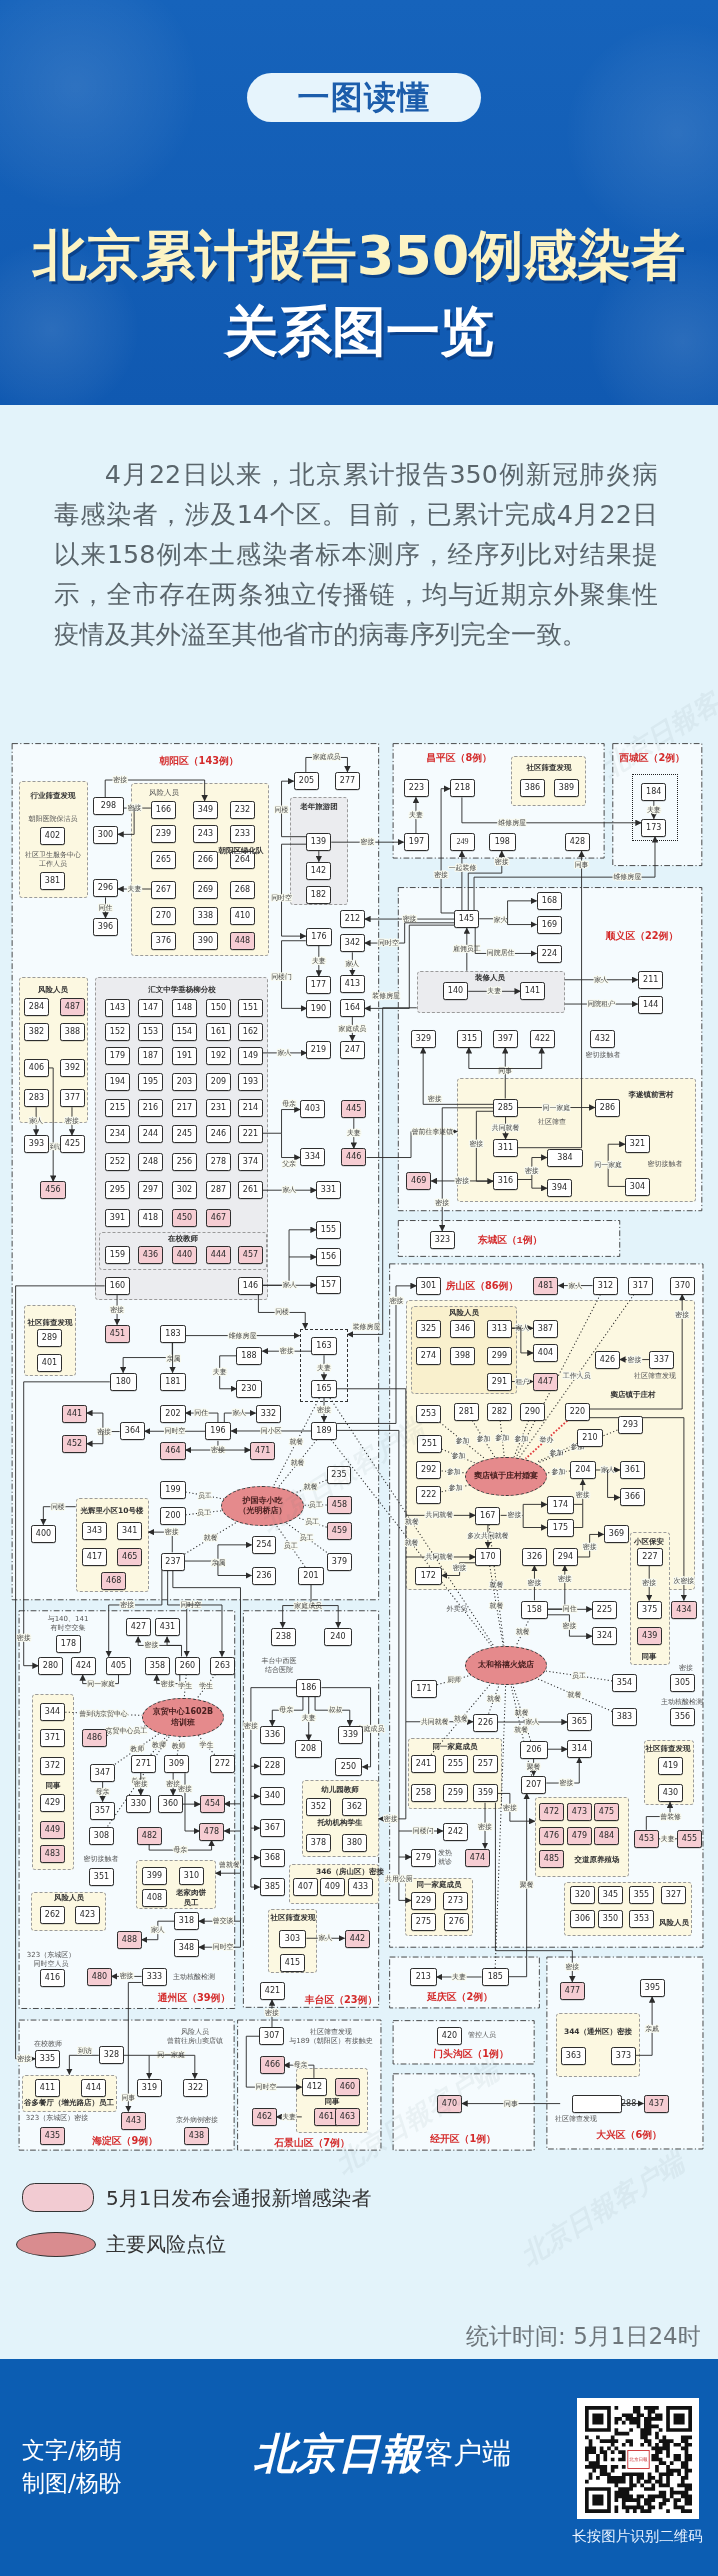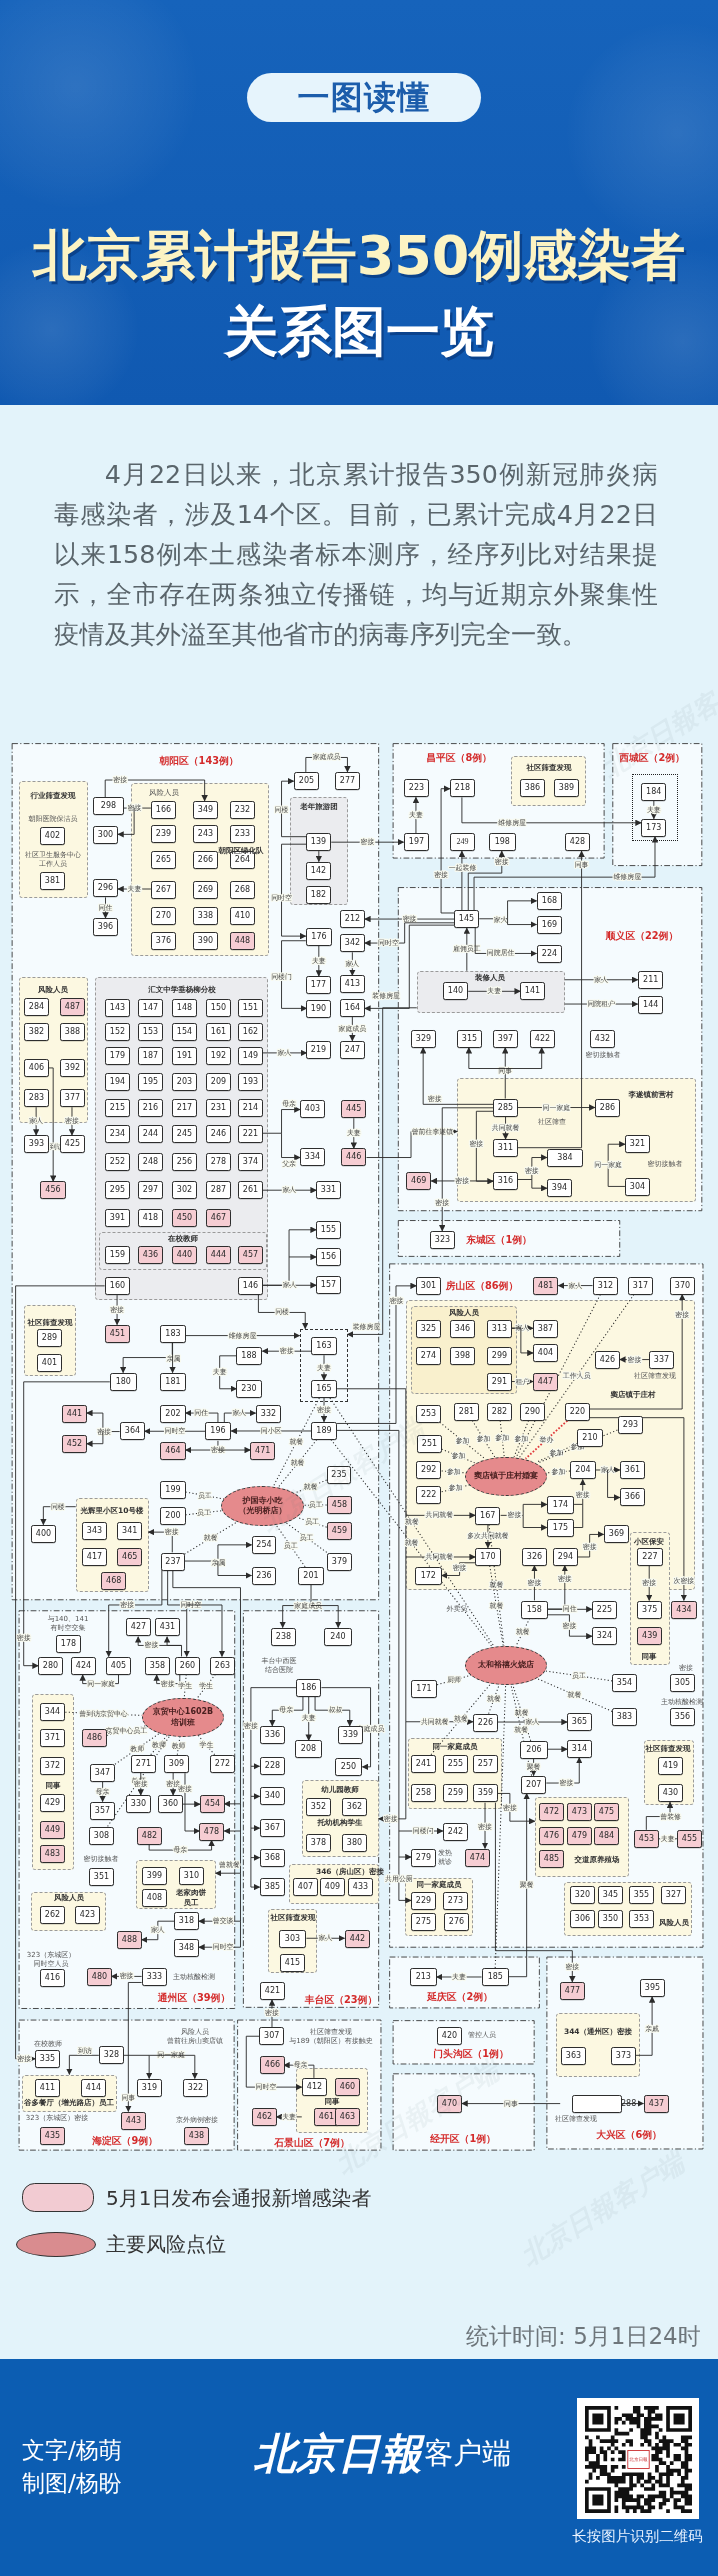--- a/index.html
+++ b/index.html
@@ -476,21 +476,21 @@
         <polyline points="171.0,3555.0 120.0,3555.0 120.0,3588.0" class="edge" marker-end="url(#arr)"></polyline>
         <text x="147.0" y="3548.0" class="elab">到访</text>
         <polyline points="214.0,3555.0 258.0,3555.0 258.0,3595.0" class="edge" marker-end="url(#arr)"></polyline>
         <text x="296.0" y="3555.0" class="elab">同一家庭</text>
         <polyline points="258.0,3555.0 337.0,3555.0 337.0,3595.0" class="edge" marker-end="url(#arr)"></polyline>
       </svg>
   <div class="dtitle" style="left: 199px; top: 761px;">朝阳区（143例）</div>
       <div class="dtitle" style="left: 459px; top: 758px;">昌平区（8例）</div>
       <div class="dtitle" style="left: 652px; top: 758px;">西城区（2例）</div>
       <div class="dtitle" style="left: 642px; top: 936px;">顺义区（22例）</div>
-      <div class="dtitle" style="left: 499px; top: 1240px;">东城区（1例）</div>
+      <div class="dtitle" style="left: 510px; top: 1240px; font-family: Liberation Mono, monospace;">东城区（1例）</div>
       <div class="dtitle" style="left: 482px; top: 1286px;">房山区（86例）</div>
       <div class="dtitle" style="left: 194px; top: 1998px;">通州区（39例）</div>
       <div class="dtitle" style="left: 341px; top: 2000px;">丰台区（23例）</div>
       <div class="dtitle" style="left: 125px; top: 2141px;">海淀区（9例）</div>
       <div class="dtitle" style="left: 312px; top: 2143px;">石景山区（7例）</div>
       <div class="dtitle" style="left: 460px; top: 1997px;">延庆区（2例）</div>
       <div class="dtitle" style="left: 471px; top: 2054px;">门头沟区（1例）</div>
       <div class="dtitle" style="left: 463px; top: 2139px;">经开区（1例）</div>
       <div class="dtitle" style="left: 629px; top: 2135px;">大兴区（6例）</div>
       <div class="grp y" style="left: 18.5px; top: 781px; width: 69px; height: 117px;"></div>

